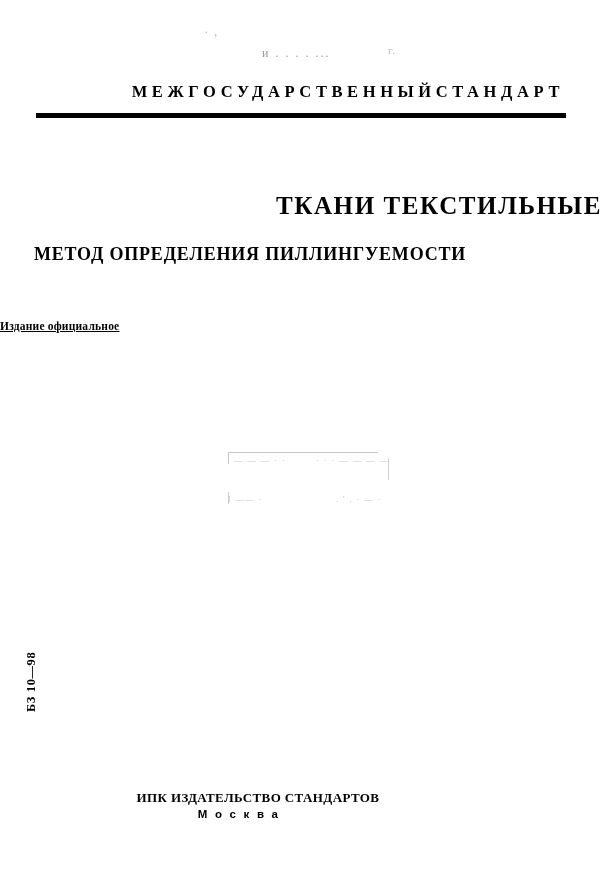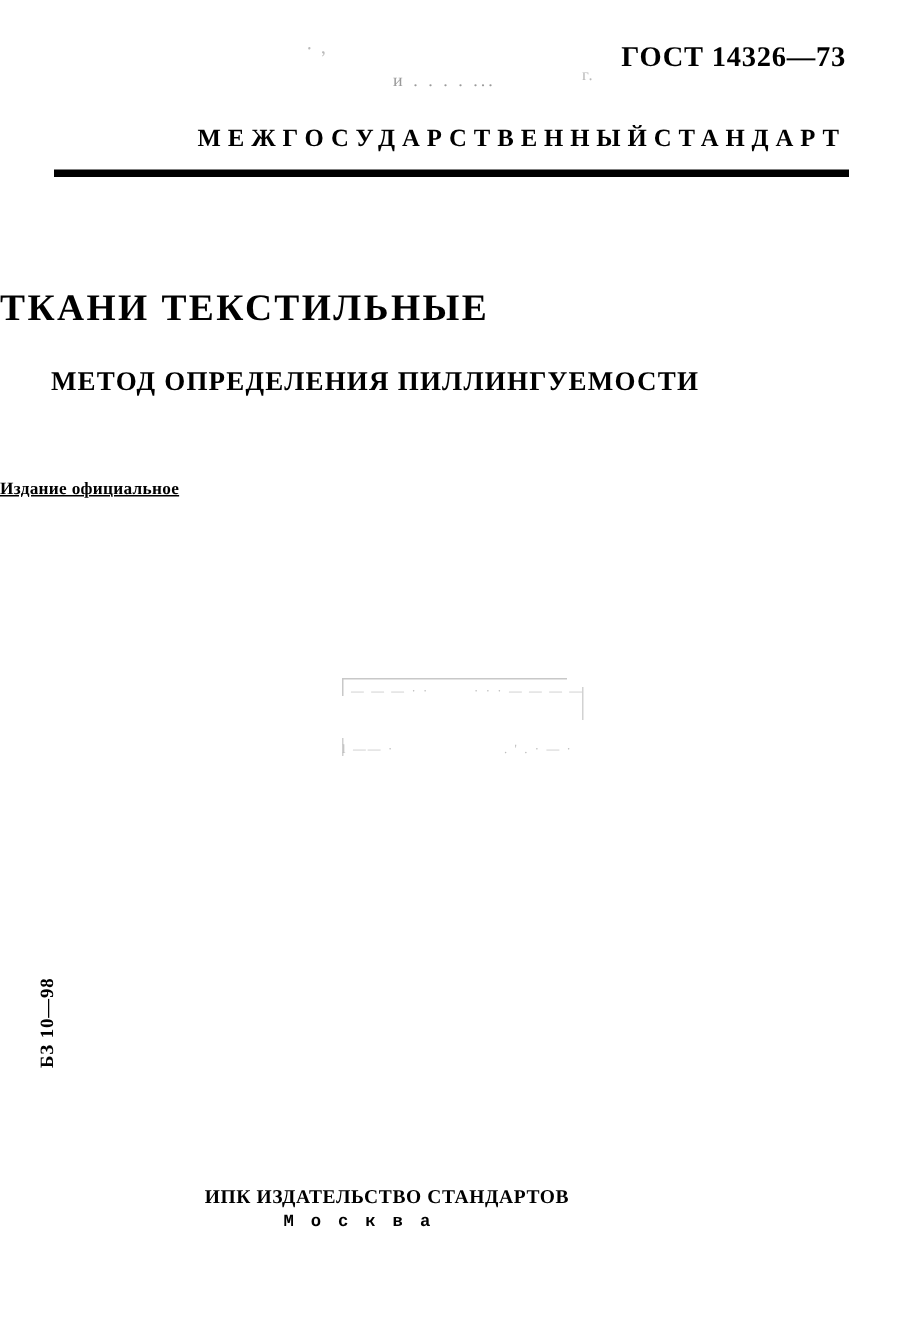--- a/index.html
+++ b/index.html
@@ -83,21 +83,21 @@
     width: 530px;
     height: 5px;
     background: #000;
   }
 
   .title-main {
     position: absolute;
     left: 0;
     top: 192px;
     width: 602px;
-    text-align: left;
+    text-align: right;
     font-size: 25px;
     font-weight: bold;
     letter-spacing: 1.6px;
     font-family: "Liberation Serif", serif;
   }
 
   .title-sub {
     position: absolute;
     left: 0;
     top: 244px;
@@ -193,34 +193,33 @@
     letter-spacing: 0.4px;
   }
   .publisher-city {
     position: absolute;
     left: 0;
     top: 808px;
     width: 478px;
     text-align: center;
     font-size: 11.5px;
     font-weight: bold;
-    font-family: Liberation Mono, monospace;
+    font-family: Liberation Sans, sans-serif;
     letter-spacing: 2.2px;
   }
 </style>
 </head>
 <body>
 
 <div class="page">
 
   <div class="scan-artifact artifact-1">· ,</div>
   <div class="scan-artifact artifact-2">и .  . . . ...</div>
   <div class="scan-artifact artifact-3">г.</div>
 
-  <div class="gost-number">ГОСТ 14326—73</div>
 
   <div class="standard-line">
     <span class="word-1">МЕЖГОСУДАРСТВЕННЫЙ</span>
     <span class="word-2">СТАНДАРТ</span>
   </div>
 
   <div class="rule"></div>
 
   <div class="title-main">ТКАНИ ТЕКСТИЛЬНЫЕ</div>
   <div class="title-sub">МЕТОД ОПРЕДЕЛЕНИЯ ПИЛЛИНГУЕМОСТИ</div>

